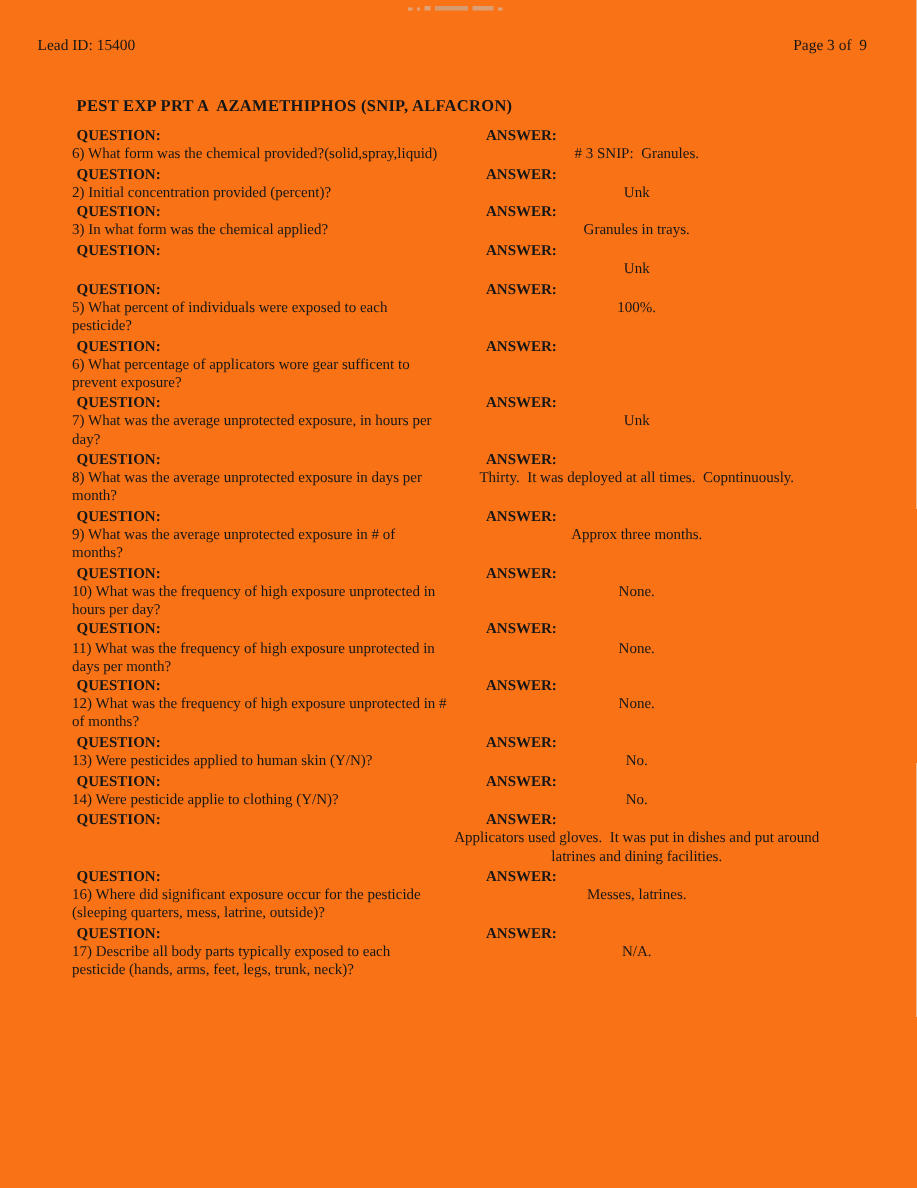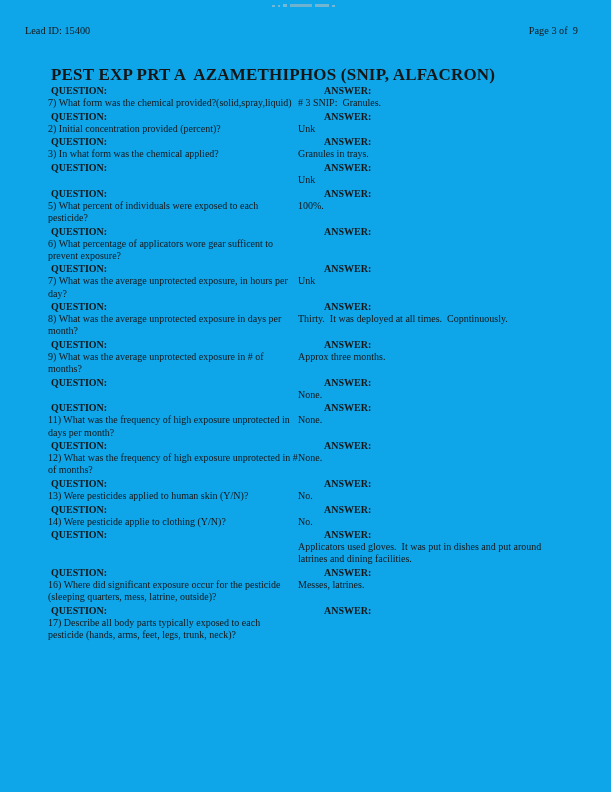--- a/index.html
+++ b/index.html
@@ -4,21 +4,21 @@
 <style>
   html, body {
     margin: 0;
     padding: 0;
     background: #e8e8e8;
   }
   .page {
     position: relative;
     width: 611px;
     height: 792px;
-    background: #0ea5e9;
+    background: #f97316;
     font-family: "Liberation Serif", serif;
     color: #161616;
     overflow: hidden;
   }
   
   .scan-artifact {
     position: absolute;
     top: 3px;
     left: 272px;
     height: 5px;
@@ -47,42 +47,42 @@
     display: flex;
     justify-content: space-between;
     font-size: 10.3px;
     line-height: 12px;
     white-space: pre;
   }
   .doc-title {
     position: absolute;
     top: 65px;
     left: 51px;
-    font-size: 17px;
+    font-size: 11px;
     font-weight: bold;
     letter-spacing: 0.2px;
     white-space: pre;
   }
   .qa-list {
     position: absolute;
     top: 85px;
     left: 48px;
     width: 515px;
   }
   .qa-block {
     display: grid;
     grid-template-columns: 250px 253px;
     margin-bottom: 1.5px;
     font-size: 10px;
     line-height: 12.1px;
   }
   .qa-block .q-label { grid-column: 1; grid-row: 1; font-weight: bold; padding-left: 3px; }
   .qa-block .a-label { grid-column: 2; grid-row: 1; font-weight: bold; padding-left: 6px; margin-left: 20px; }
   .qa-block .q-text  { grid-column: 1; grid-row: 2; white-space: pre-wrap; }
-  .qa-block .a-text  { grid-column: 2; grid-row: 2; white-space: pre-wrap; }
+  .qa-block .a-text  { grid-column: 2; grid-row: 2; white-space: pre-wrap; text-align: center; }
 </style>
 </head>
 <body>
 
 <div class="page">
 
   <div class="scan-artifact">
     <i class="m1"></i>
       <i class="m2"></i>
       <i class="m3"></i>
@@ -95,21 +95,21 @@
     <span>Lead ID: 15400</span>
     <span>Page 3 of  9</span>
   </div>
 
   <div class="doc-title">PEST EXP PRT A  AZAMETHIPHOS (SNIP, ALFACRON)</div>
 
   <div class="qa-list" id="qa-list">
   <div class="qa-block">
     <div class="q-label">QUESTION:</div>
     <div class="a-label">ANSWER:</div>
-    <div class="q-text">7) What form was the chemical provided?(solid,spray,liquid)</div>
+    <div class="q-text">6) What form was the chemical provided?(solid,spray,liquid)</div>
     <div class="a-text"># 3 SNIP:  Granules.</div>
   </div>
 
   <div class="qa-block">
     <div class="q-label">QUESTION:</div>
     <div class="a-label">ANSWER:</div>
     <div class="q-text">2) Initial concentration provided (percent)?</div>
     <div class="a-text">Unk</div>
   </div>
 
@@ -156,20 +156,21 @@
   <div class="qa-block">
     <div class="q-label">QUESTION:</div>
     <div class="a-label">ANSWER:</div>
     <div class="q-text">9) What was the average unprotected exposure in # of months?</div>
     <div class="a-text">Approx three months.</div>
   </div>
 
   <div class="qa-block">
     <div class="q-label">QUESTION:</div>
     <div class="a-label">ANSWER:</div>
+    <div class="q-text">10) What was the frequency of high exposure unprotected in hours per day?</div>
     <div class="a-text">None.</div>
   </div>
 
   <div class="qa-block">
     <div class="q-label">QUESTION:</div>
     <div class="a-label">ANSWER:</div>
     <div class="q-text">11) What was the frequency of high exposure unprotected in days per month?</div>
     <div class="a-text">None.</div>
   </div>
 
@@ -204,16 +205,17 @@
     <div class="q-label">QUESTION:</div>
     <div class="a-label">ANSWER:</div>
     <div class="q-text">16) Where did significant exposure occur for the pesticide (sleeping quarters, mess, latrine, outside)?</div>
     <div class="a-text">Messes, latrines.</div>
   </div>
 
   <div class="qa-block">
     <div class="q-label">QUESTION:</div>
     <div class="a-label">ANSWER:</div>
     <div class="q-text">17) Describe all body parts typically exposed to each pesticide (hands, arms, feet, legs, trunk, neck)?</div>
+    <div class="a-text">N/A.</div>
   </div>
 </div>
 
 </div>
 
 </body></html>

